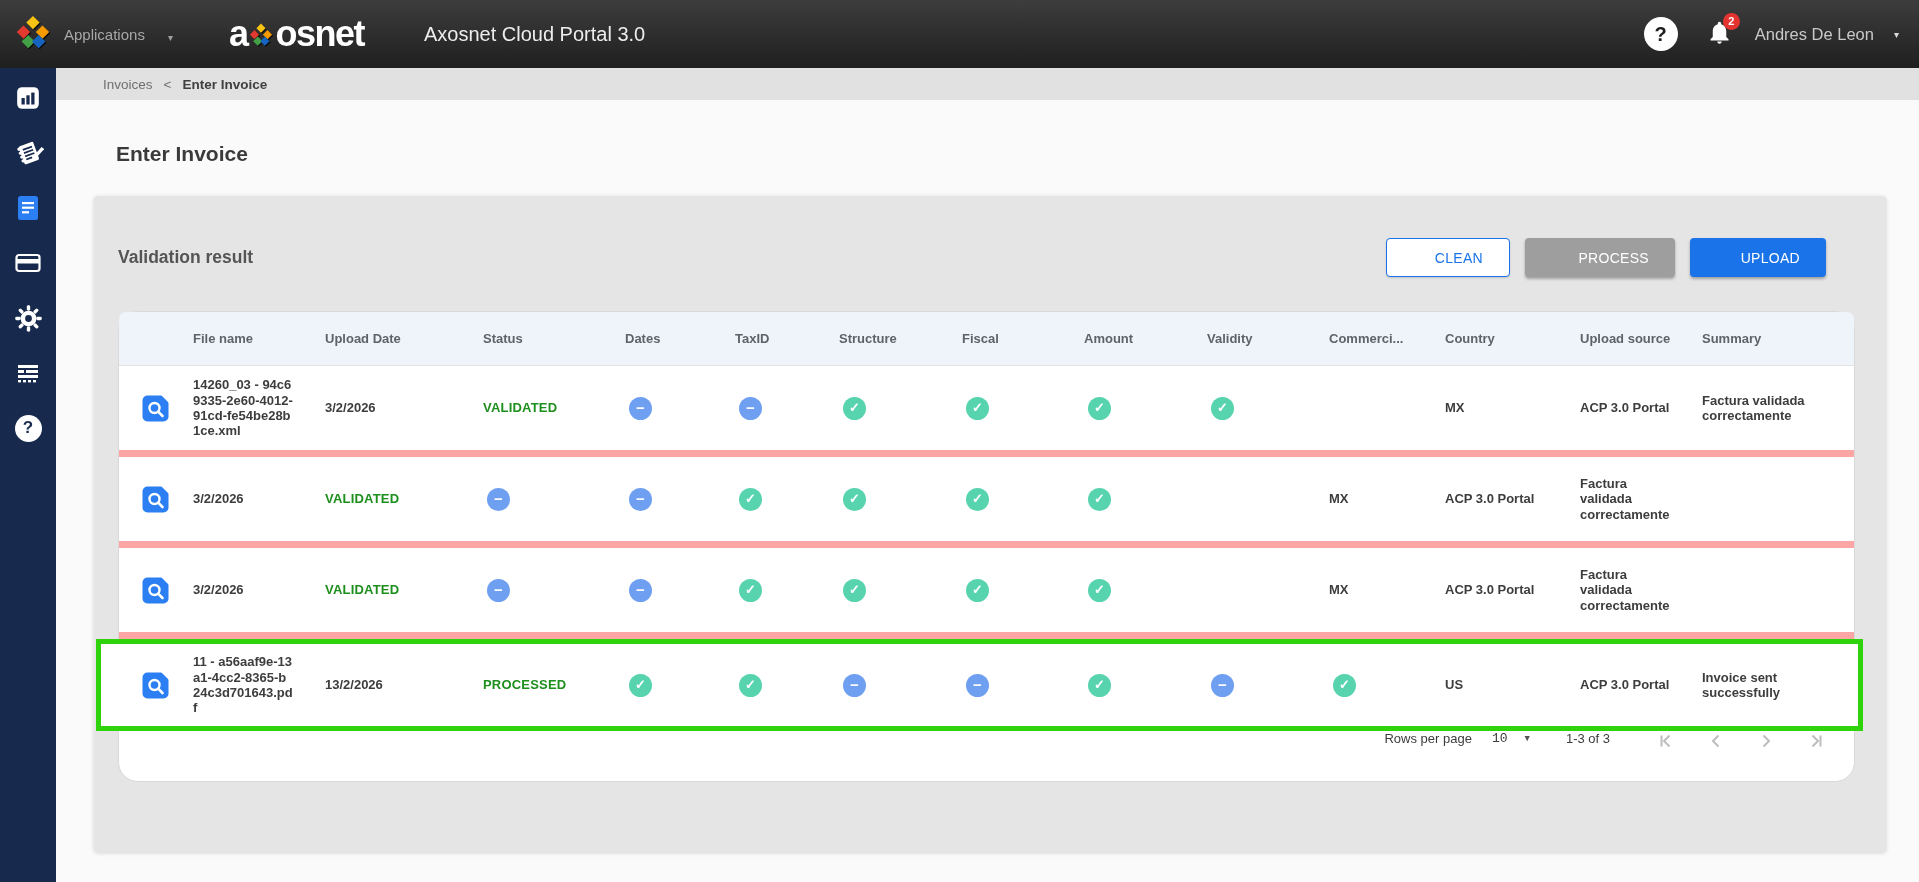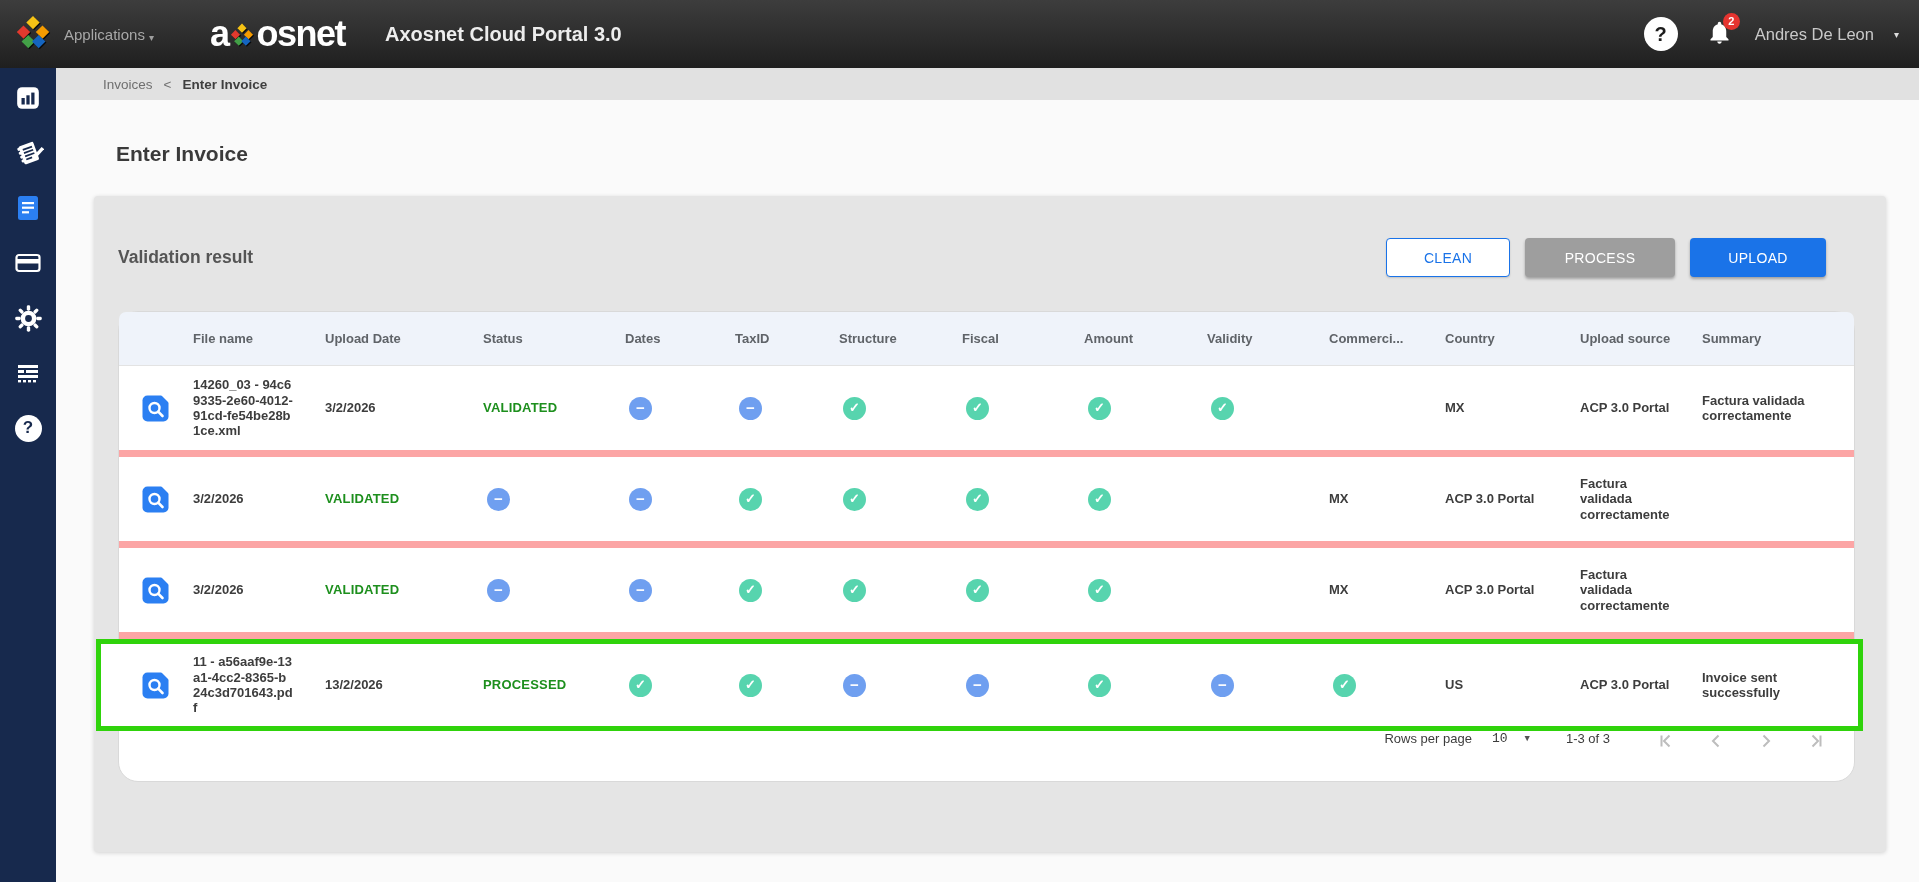--- a/index.html
+++ b/index.html
@@ -4,26 +4,26 @@
 <style>
   * { margin:0; padding:0; box-sizing:border-box; }
   html,body { width:1919px; height:882px; overflow:hidden; font-family:"Liberation Sans", sans-serif; background:#fafafa; }
   body { position:relative; }
 
   
   .navbar { position:absolute; top:0; left:0; right:0; height:68px;
     background:linear-gradient(#3d3d3d,#1f1f1f); display:flex; align-items:center; padding:0 20px 0 14px; z-index:30; }
   .pinwheel { width:38px; height:38px; filter:drop-shadow(1px 1px 0 rgba(0,0,0,.8)); }
   .pinwheel.small { width:26px; height:26px; margin:4px 1px 0 1px; }
-  .app-menu { display:flex; align-items:flex-end; gap:4px; margin-left:12px; cursor:pointer; }
+  .app-menu { display:flex; align-items:flex-end; gap:23px; margin-left:12px; cursor:pointer; }
   .app-menu .lbl { font-size:15px; color:#a8a8a8; }
   .caret { font-size:10px; color:#9e9e9e; }
   .brand { display:flex; align-items:center; margin-left:56px; color:#fff; font-weight:bold;
     font-size:36px; letter-spacing:-1.5px; }
-  .nav-title { margin-left:40px; font-size:20px; color:#ededed; font-weight:700; }
+  .nav-title { margin-left:60px; font-size:20px; color:#ededed; font-weight:400; }
   .nav-right { margin-left:auto; display:flex; align-items:center; }
   .help-btn { width:34px; height:34px; border-radius:50%; background:#fff; color:#1c1c1c;
     font-size:20px; font-weight:bold; display:flex; align-items:center; justify-content:center; cursor:pointer; }
   .bell-wrap { position:relative; margin-left:28px; cursor:pointer; }
   .badge { position:absolute; top:-6px; right:-7px; min-width:17px; height:17px; border-radius:50%;
     background:#e53430; color:#fff; font-size:11px; font-weight:bold; display:flex; align-items:center; justify-content:center; }
   .user-menu { display:flex; align-items:center; gap:20px; margin-left:22px; cursor:pointer; }
   .user-menu .name { font-size:16.5px; color:#c9c9c9; }
   .user-menu .caret { color:#dcdcdc; }
 
@@ -43,21 +43,21 @@
 
   
   .main { position:absolute; top:100px; left:56px; right:0; bottom:0; background:#fafafa; }
   .page-title { margin:42px 0 0 60px; font-size:21px; color:#3a3a3a; font-weight:bold; }
   .card { position:absolute; left:38px; top:96px; width:1792px; height:656px; background:#e5e5e5;
     border-radius:4px; box-shadow:0 1px 4px rgba(0,0,0,.16); }
   .card-head { display:flex; justify-content:space-between; align-items:center; padding:42px 24px 0 24px; }
   .section-title { font-size:17.5px; color:#555; font-weight:bold; }
   .btns { display:flex; gap:15px; margin-right:36px; }
   .btn { height:39px; border-radius:4px; font-family:"Liberation Sans",sans-serif; font-size:14px;
-    font-weight:500; letter-spacing:.3px; cursor:pointer; padding:0 26px; }
+    font-weight:500; letter-spacing:.3px; cursor:pointer; padding:0 26px;text-align:right; }
   .btn.outline { background:#fff; border:1px solid #1a73e8; color:#1a73e8; min-width:124px; box-shadow:0 1px 2px rgba(0,0,0,.15); }
   .btn.gray { background:#9e9e9e; border:none; color:#fff; min-width:150px; box-shadow:0 2px 3px rgba(0,0,0,.3); }
   .btn.blue { background:#1a73e8; border:none; color:#fff; min-width:136px; box-shadow:0 2px 3px rgba(0,0,0,.3); }
 
   
   .table-wrap { margin:34px 0 0 24px; width:1737px; border:1px solid #d9d9d9; border-radius:20px; background:#fff; }
   .tgrid { display:grid; align-items:center;
     grid-template-columns:68px 132px 158px 142px 110px 104px 123px 122px 123px 122px 116px 135px 122px 1fr; }
   .thead { height:54px; background:#eff3fa; border-bottom:1px solid #e3e3e3; border-radius:7px 7px 0 0; }
   .th { font-size:13px; font-weight:bold; color:#5f6368; padding-left:6px; }

